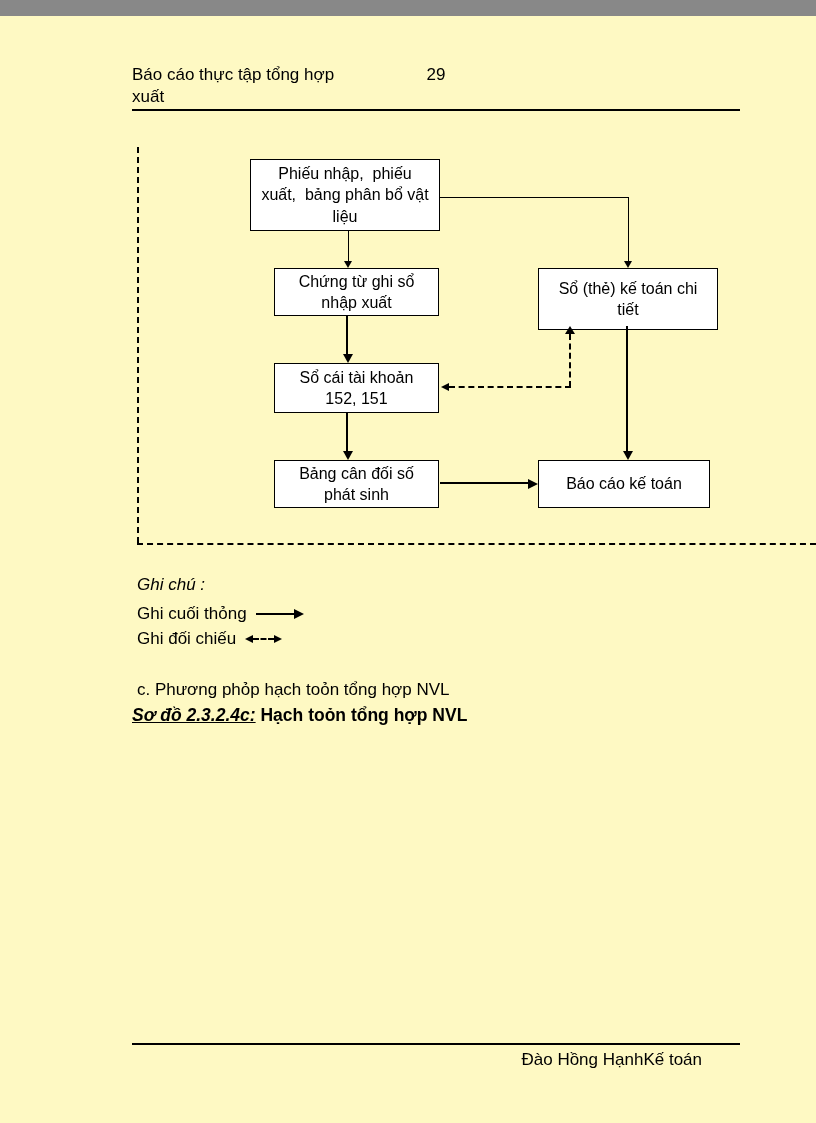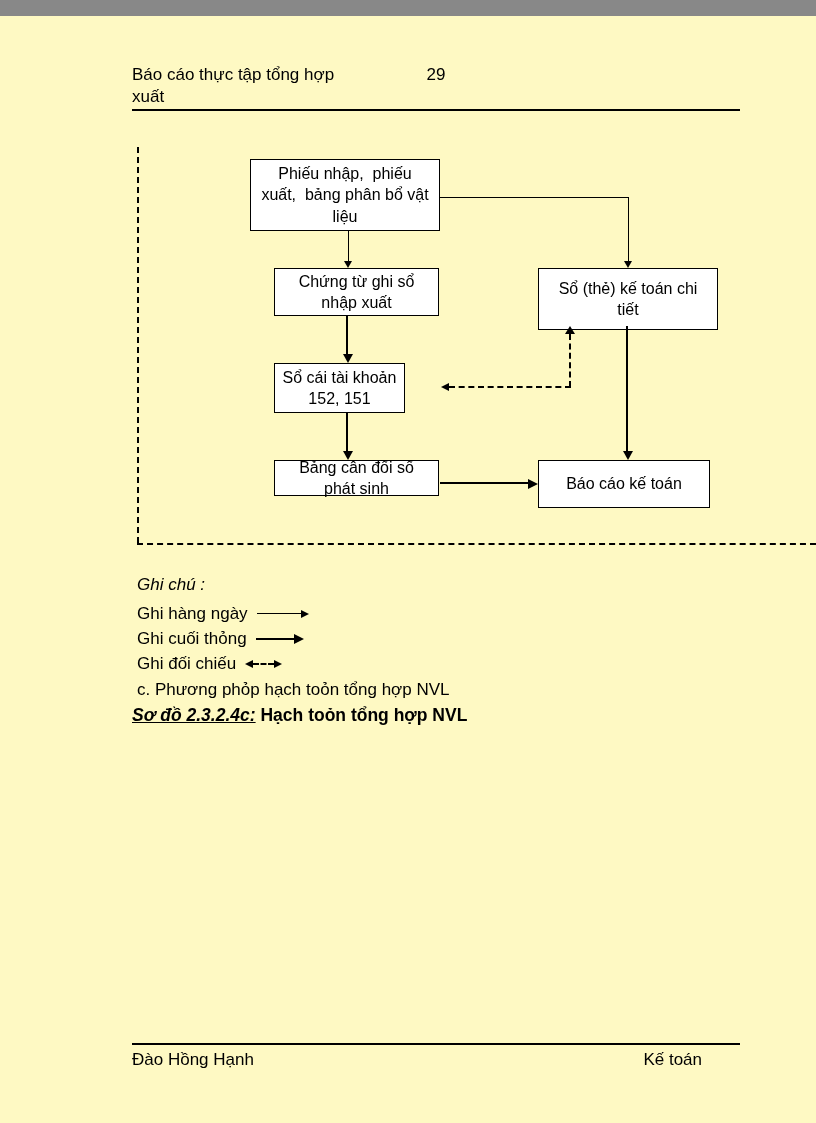--- a/index.html
+++ b/index.html
@@ -20,21 +20,21 @@
     border-bottom:2px solid #000; padding-bottom:1px;
   }
   .header-line1 { display:grid; grid-template-columns:1fr auto 1fr; }
   .header-line1 .h-right { text-align:right; }
   .header-line1 .h-center { text-align:center; }
   .footer {
     position:absolute; left:132px; top:1027px; width:608px;
     font-size:17px; line-height:22px;
     border-top:2px solid #000; padding-top:4px;
   }
-  .footer-line1 { display:flex; justify-content:space-between; }
+  .footer-line1 { display:flex; justify-content:flex-end; }
   .footer-line1 .f-right { margin-right:38px; }
   .box {
     position:absolute;
     border:1px solid #000;
     display:flex; align-items:center; justify-content:center;
     text-align:center; font-size:16px; line-height:1.32;
     white-space:pre-wrap;
     background:#fff;
   }
   .vline  { position:absolute; width:1px; background:#000; }
@@ -86,23 +86,23 @@
     <div class="border-dash-left" style="left:137px; top:131px; height:396px;"></div>
     <div class="border-dash-bottom" style="left:137px; top:527px; width:679px;"></div>
 
     <div class="box" style="left:250px; top:143px; width:190px; height:72px;">Phiếu nhập,  phiếu
 xuất,  bảng phân bổ vật
 liệu</div>
     <div class="box" style="left:274px; top:252px; width:165px; height:48px;">Chứng từ ghi sổ
 nhập xuất</div>
     <div class="box" style="left:538px; top:252px; width:180px; height:62px;">Sổ (thẻ) kế toán chi
 tiết</div>
-    <div class="box" style="left:274px; top:347px; width:131px; height:50px;">Sổ cái tài khoản
+    <div class="box" style="left:274px; top:347px; width:165px; height:50px;">Sổ cái tài khoản
 152, 151</div>
-    <div class="box" style="left:274px; top:444px; width:165px; height:36px;">Bảng cân đối số
+    <div class="box" style="left:274px; top:444px; width:165px; height:48px;">Bảng cân đối số
 phát sinh</div>
     <div class="box" style="left:538px; top:444px; width:172px; height:48px;">Báo cáo kế toán</div>
 
     <div class="vline" style="left:348px; top:215px; height:30px;"></div>
     <div class="tri tri-down-sm" style="left:344px; top:245px;"></div>
 
     <div class="hline" style="left:440px; top:181px; width:189px;"></div>
     <div class="vline" style="left:628px; top:181px; height:64px;"></div>
     <div class="tri tri-down-sm" style="left:624px; top:245px;"></div>
 
@@ -121,27 +121,20 @@
     <div class="vdash" style="left:569px; top:318px; height:53px;"></div>
     <div class="hdash" style="left:449px; top:370px; width:122px;"></div>
     <div class="tri tri-up" style="left:565px; top:310px;"></div>
     <div class="tri tri-left" style="left:441px; top:367px;"></div>
 
   </div>
 
   <div class="legend">
     <div class="legend-title">Ghi chú :</div>
 
-    <div class="legend-row">
-      <span>Ghi hàng ngày</span>
-      <span class="legend-glyph">
-        <span class="lg-line"></span>
-          <span class="lg-tri-r"></span>
-      </span>
-    </div>
 
     <div class="legend-row">
       <span>Ghi cuối thỏng</span>
       <span class="legend-glyph">
         <span class="lg-dline"></span>
           <span class="lg-tri-rl"></span>
       </span>
     </div>
 
     <div class="legend-row">

